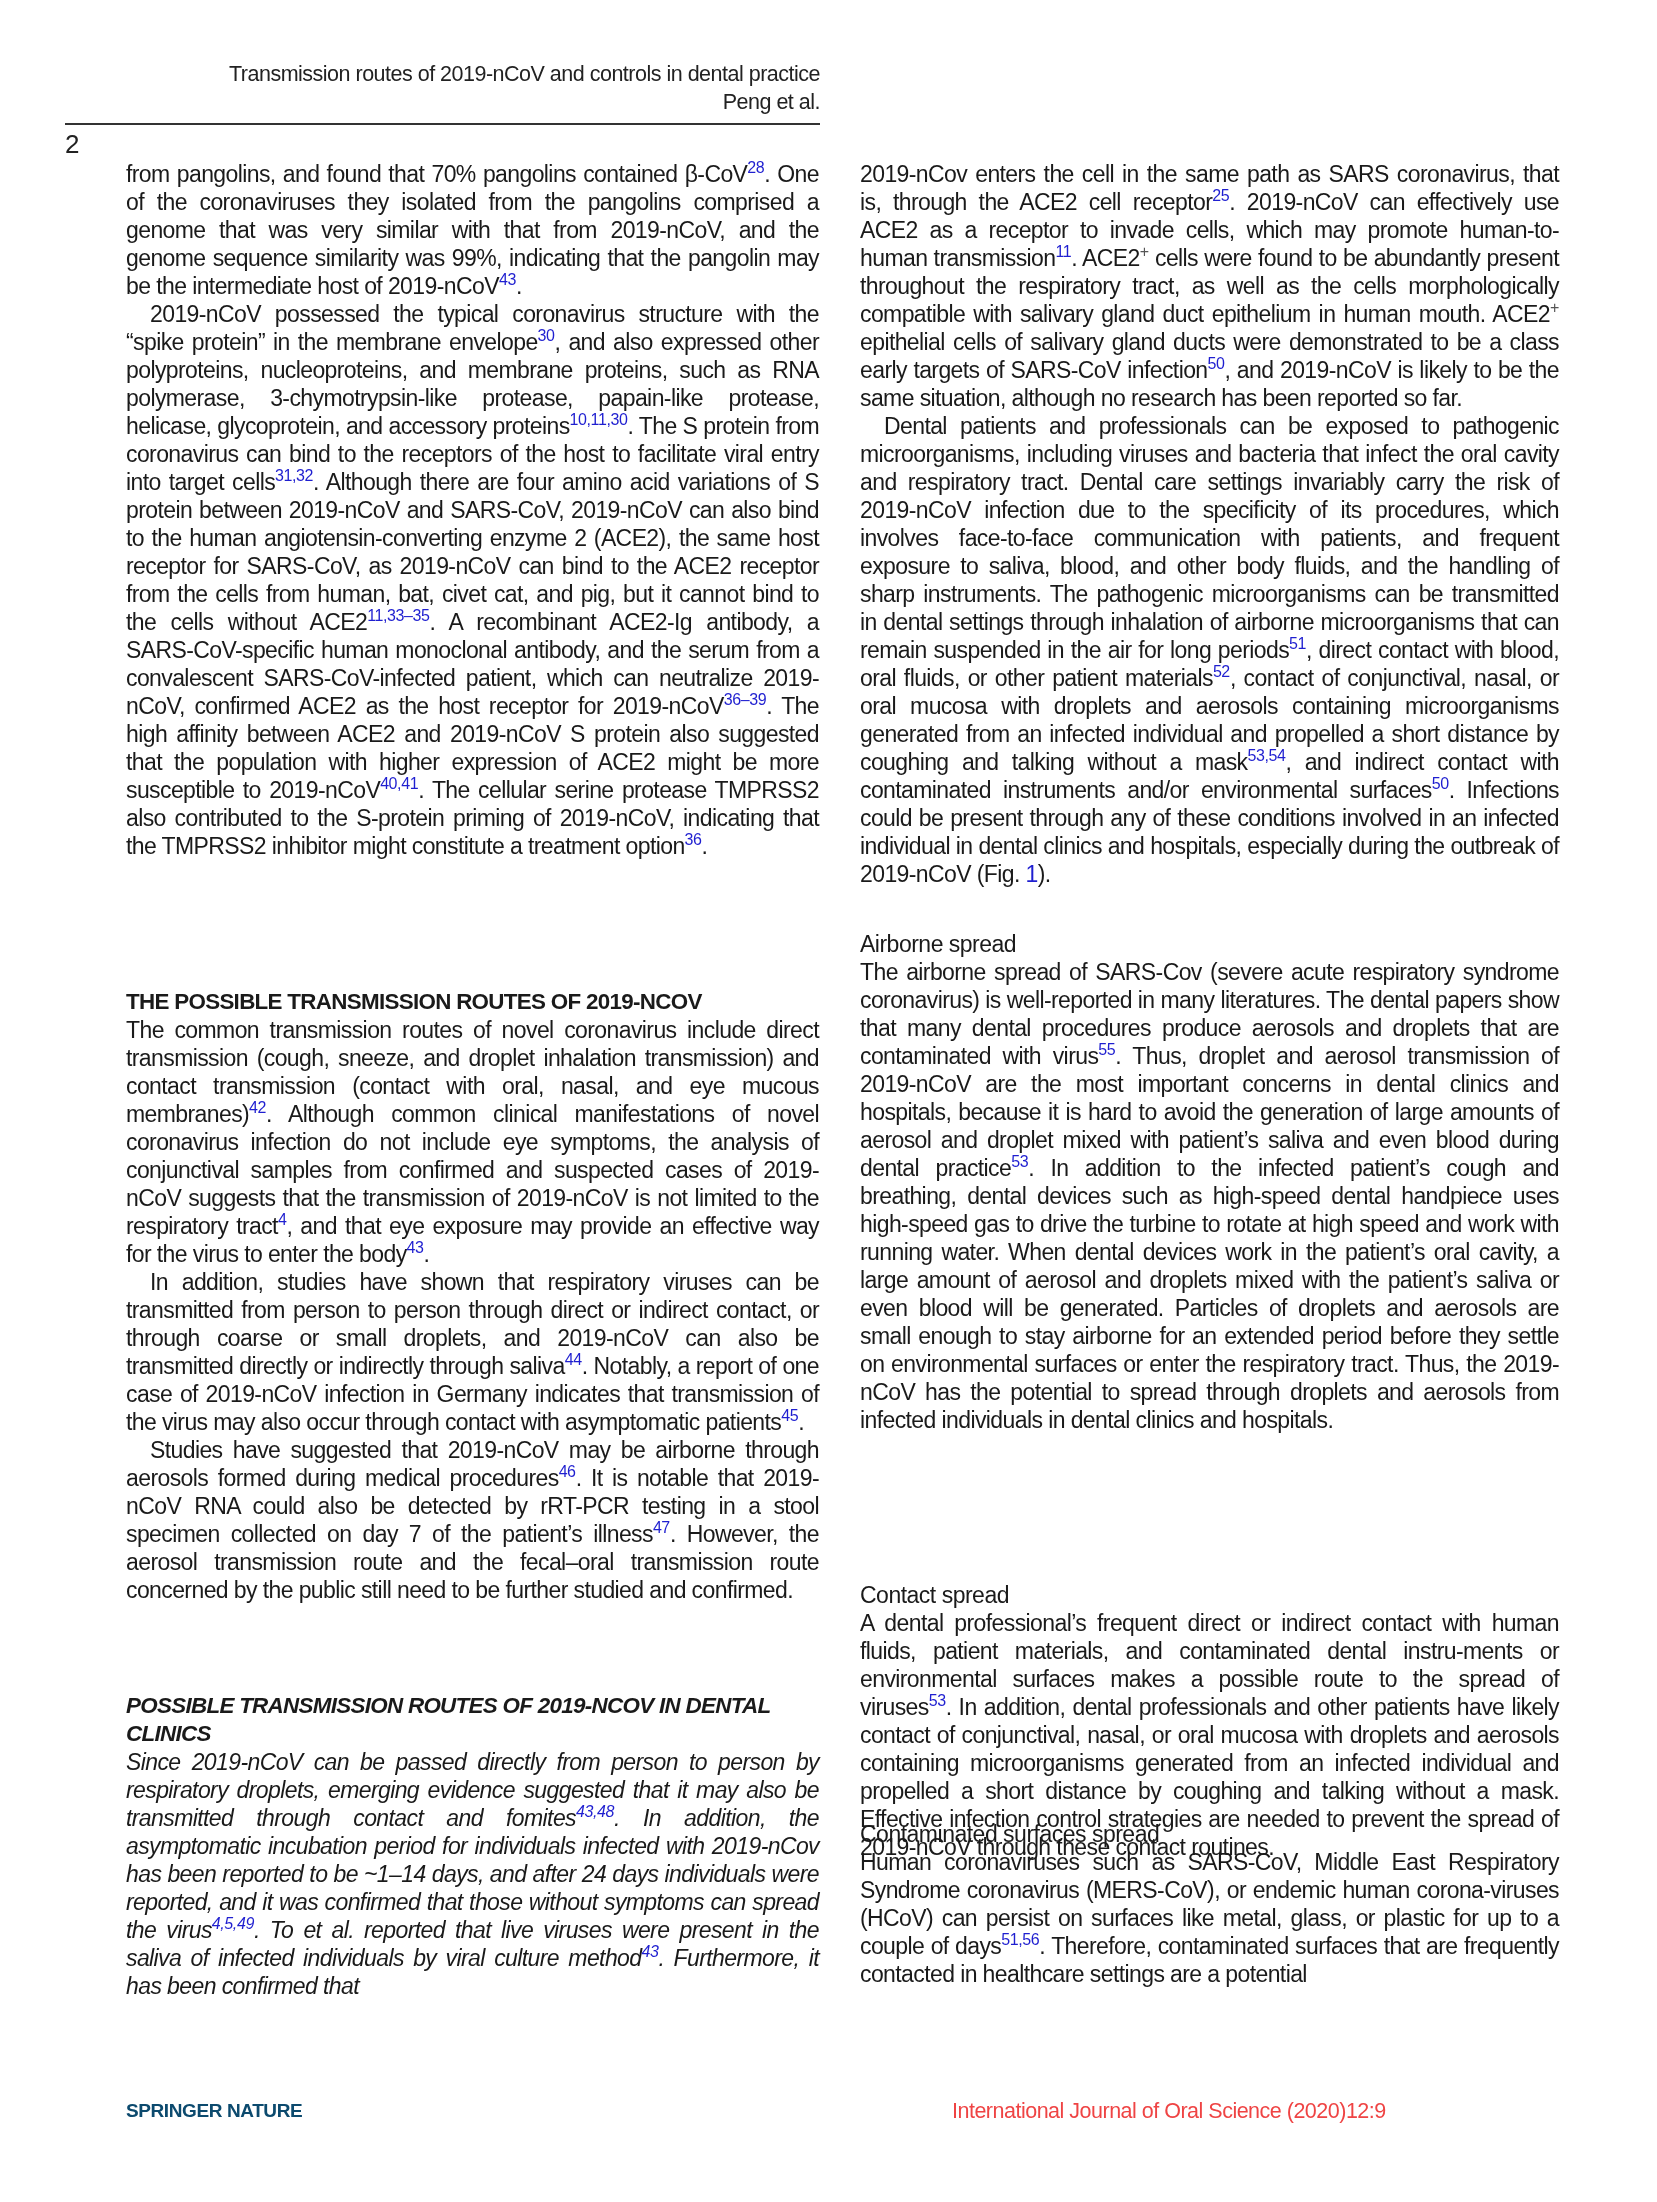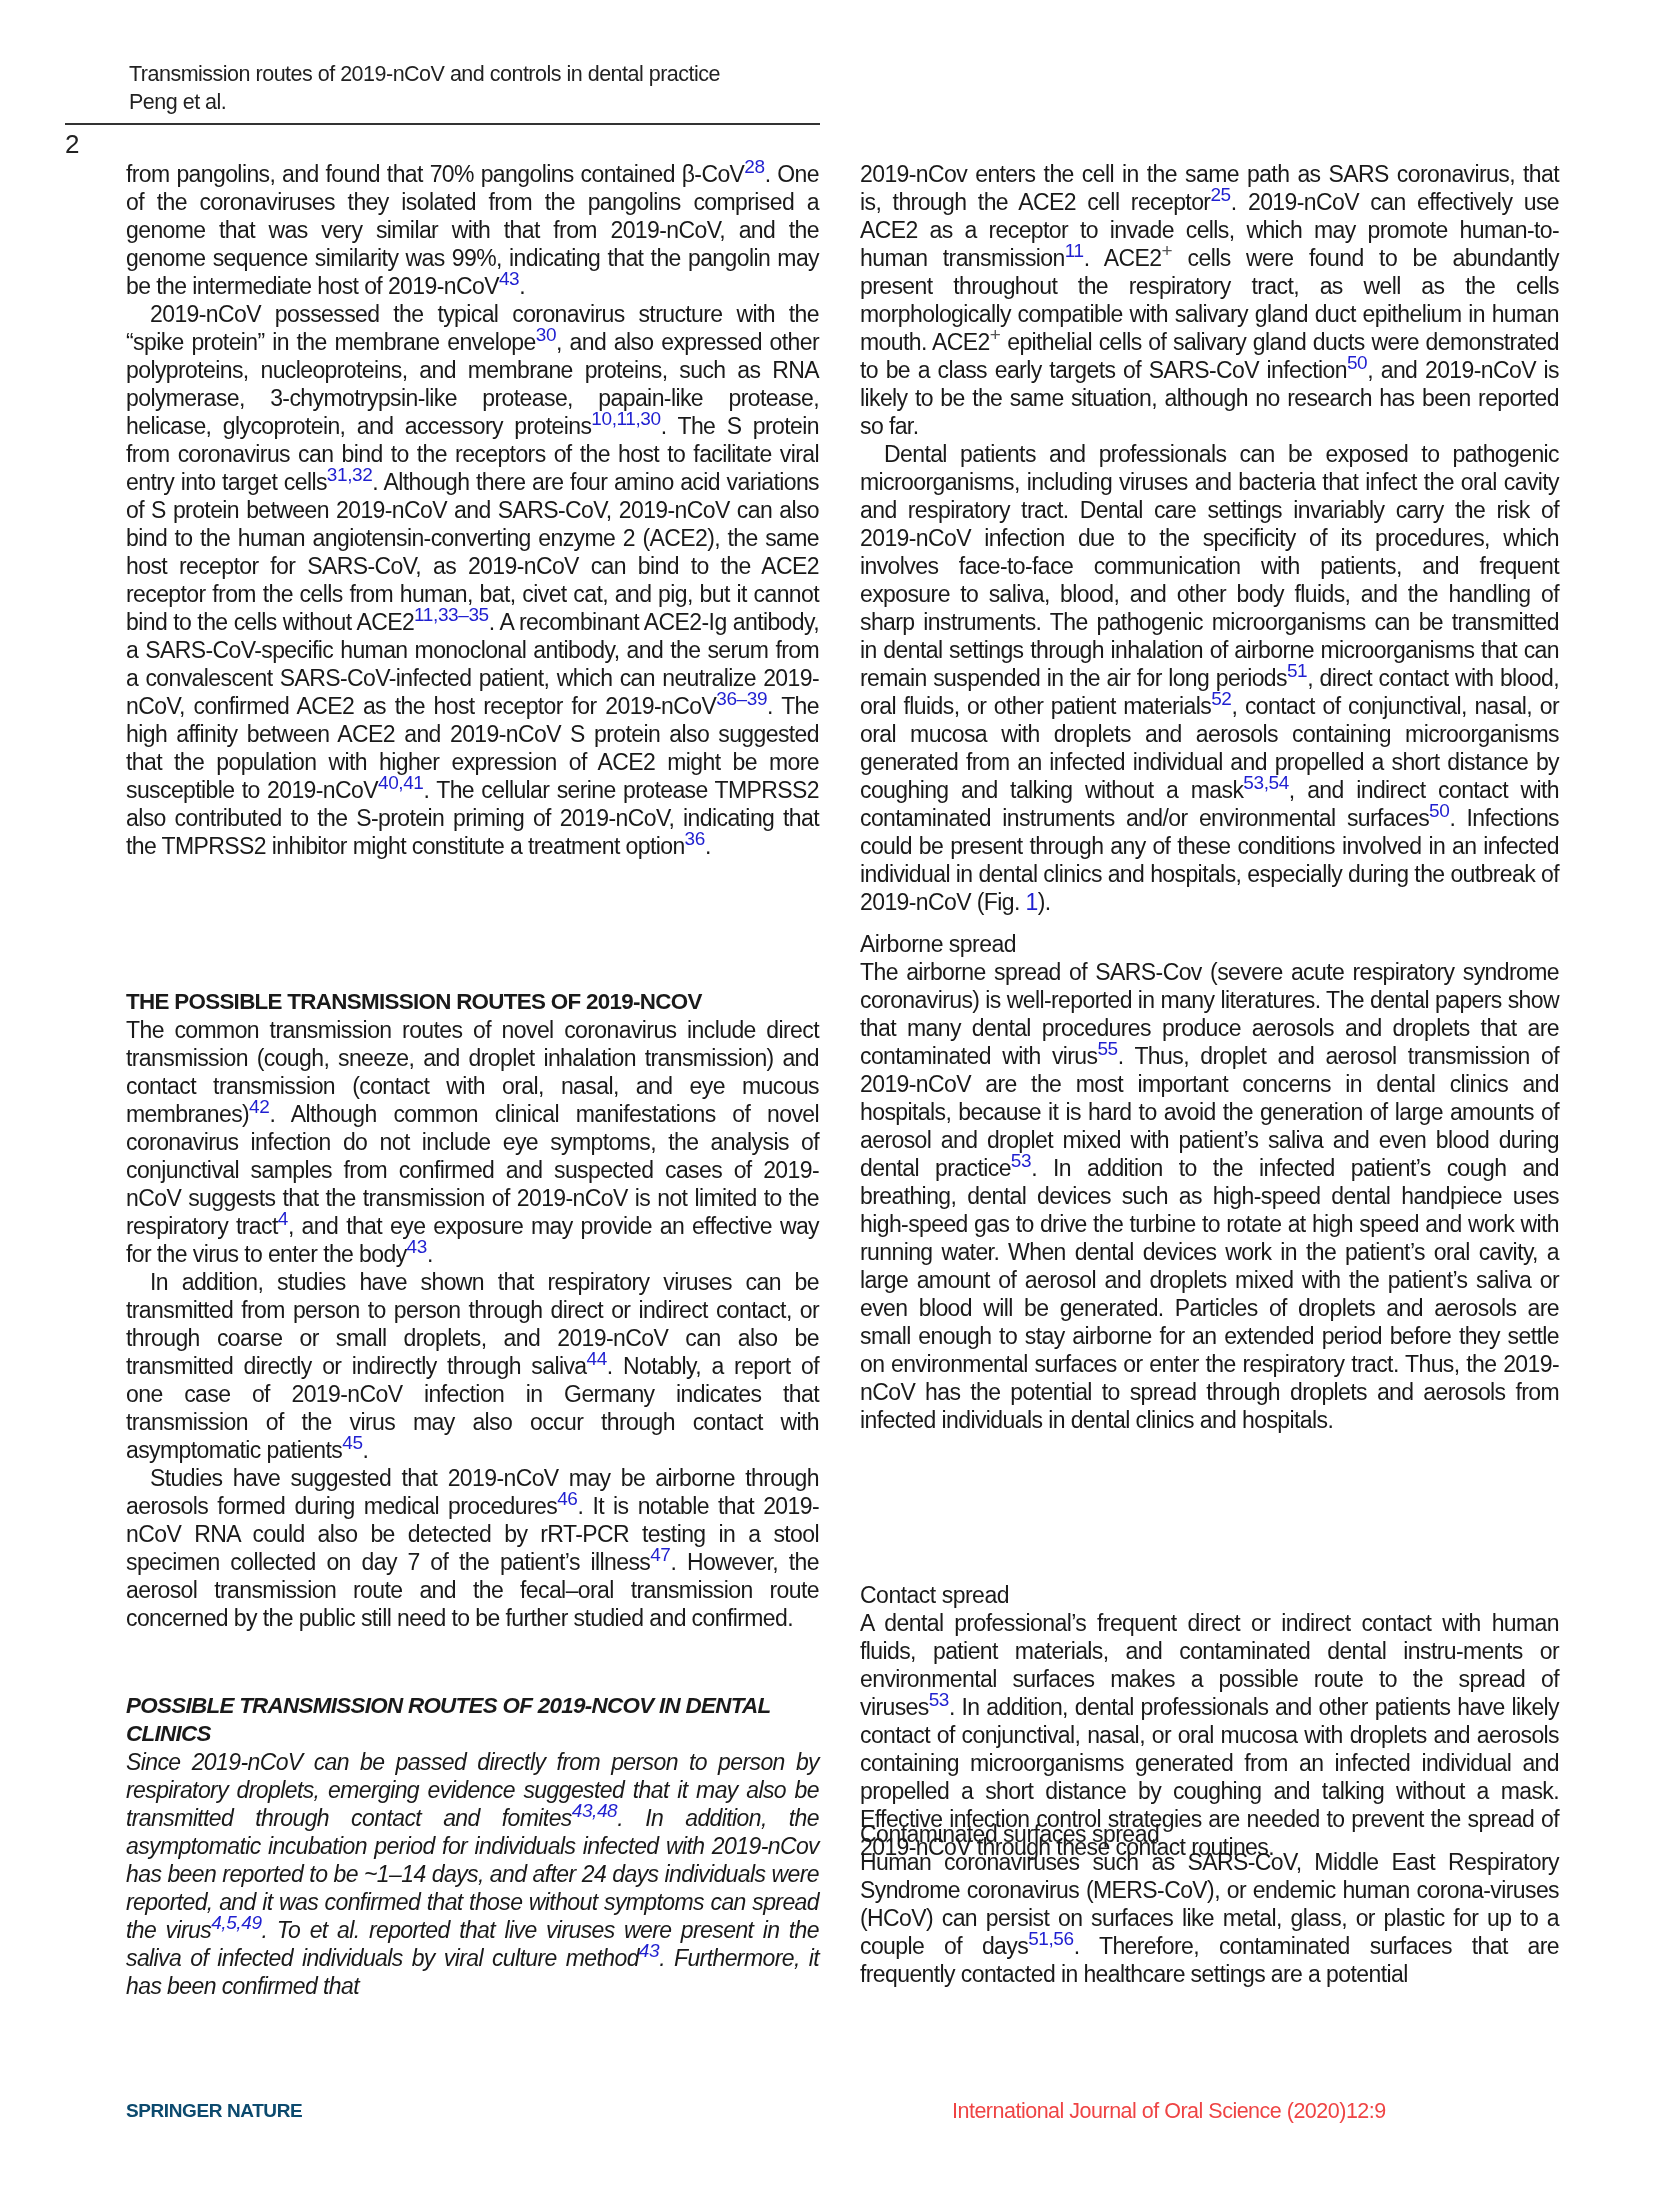--- a/index.html
+++ b/index.html
@@ -1,29 +1,29 @@
 <!DOCTYPE html>
 <html style="font-size:13.8px"><head>
 <meta charset="utf-8">
 <style>
   html, body { margin:0; padding:0; background:#ffffff; }
   body { width:1658px; height:2203px; position:relative; overflow:hidden;
          font-family:"Liberation Sans", sans-serif; color:#1a1a1a; }
   .abs { position:absolute; }
-  .running-head { left:129px; width:691px; top:60px; text-align:left;
+  .running-head { left:129px; width:691px; top:60px; text-align:right;
                   font-size:21.5px; line-height:28px; letter-spacing:-0.5px; color:#222; }
   .rule { left:65px; width:755px; top:123px; height:0; border-top:2.6px solid #333; }
   .page-num { left:65px; top:129px; font-size:26px; line-height:31px; color:#222; }
   .col { position:absolute; font-size:23px; line-height:28px; letter-spacing:-0.6px;
          text-align:justify; word-spacing:0px; }
   .col-left { left:126px; width:693px; }
   .col-right { left:860px; width:699px; }
   .col p { margin:0; text-indent:0; }
   .col p.indent { text-indent:24px; }
-  .col sup { color:#1f1fd0; font-size:19px; line-height:0; vertical-align:8.6px; letter-spacing:-0.4px; }
+  .col sup { color:#1f1fd0; font-size:16px; line-height:0; vertical-align:8.6px; letter-spacing:-0.4px; }
   .col .link { color:#1f1fd0; }
   .section-head { font-weight:bold; font-size:22.4px; line-height:28px; letter-spacing:-0.7px; text-align:left; }
   .subsection-head { font-size:23px; line-height:28px; letter-spacing:-0.5px; }
   .footer-logo { left:126px; top:2099px; font-size:19px; font-weight:bold; color:#0c4a6e;
                  letter-spacing:-0.4px; line-height:24px; }
   .footer-journal { left:952px; top:2098px; font-size:21.5px; line-height:26px; color:#ef4444; letter-spacing:-0.5px; }
 </style>
 </head>
 <body>
 

